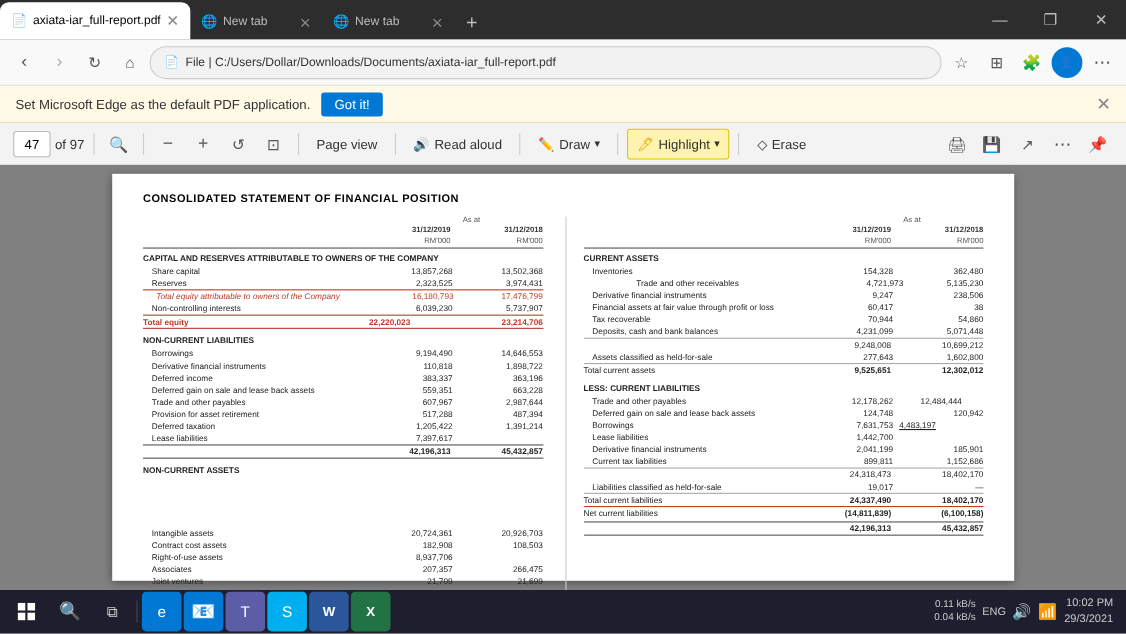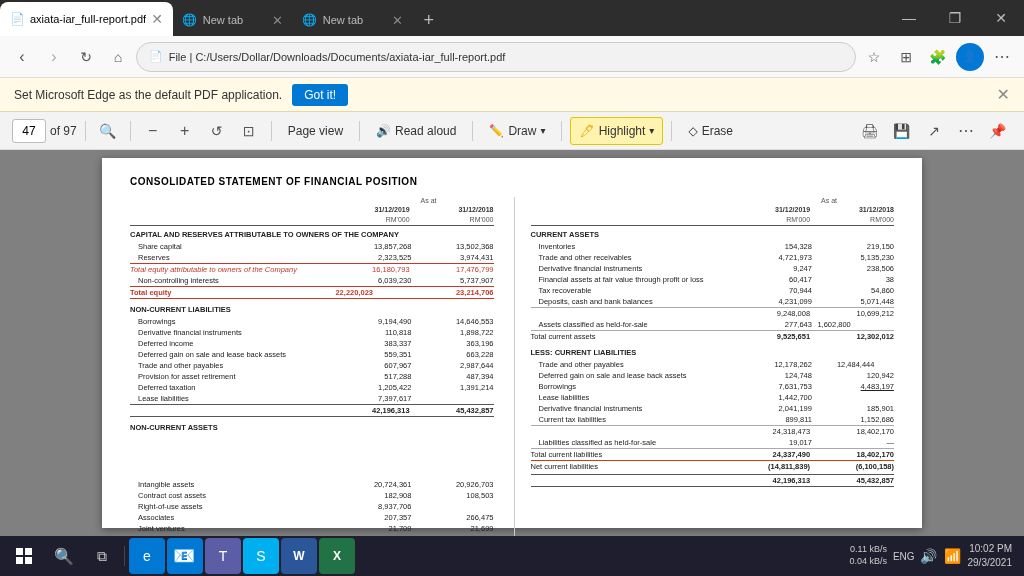--- a/index.html
+++ b/index.html
@@ -135,21 +135,21 @@
               <div style="flex:0.05;"></div>
               <div style="flex:0.7;text-align:right;">13,502,368</div>
             </div>
           <div style="display:flex;padding:1px 0;">
               <div style="flex:1.8;padding-left:8px;">Reserves</div>
               <div style="flex:0.7;text-align:right;">2,323,525</div>
               <div style="flex:0.05;"></div>
               <div style="flex:0.7;text-align:right;">3,974,431</div>
             </div>
           <div style="display:flex;padding:1px 0;border-top:1px solid #c0392b;">
-              <div style="flex:1.8;color:#c0392b;font-style:italic;">Total equity attributable to owners of the Company</div>
+              <div style="flex:1.8;color:#c0392b;font-style:italic;margin-left:12px;">Total equity attributable to owners of the Company</div>
               <div style="flex:0.7;text-align:right;color:#c0392b;">16,180,793</div>
               <div style="flex:0.05;"></div>
               <div style="flex:0.7;text-align:right;color:#c0392b;">17,476,799</div>
             </div>
           <div style="display:flex;padding:1px 0;">
               <div style="flex:1.8;padding-left:8px;">Non-controlling interests</div>
               <div style="flex:0.7;text-align:right;">6,039,230</div>
               <div style="flex:0.05;"></div>
               <div style="flex:0.7;text-align:right;">5,737,907</div>
             </div>
@@ -279,23 +279,23 @@
             <div style="flex:0.7;text-align:right;font-size:7px;color:#555;">RM'000</div>
             <div style="flex:0.05;"></div>
             <div style="flex:0.7;text-align:right;font-size:7px;color:#555;">RM'000</div>
           </div>
 
           <div style="font-weight:bold;font-size:7.5px;margin-bottom:2px;">CURRENT ASSETS</div>
           <div style="display:flex;padding:1px 0;">
               <div style="flex:1.8;padding-left:8px;">Inventories</div>
               <div style="flex:0.7;text-align:right;">154,328</div>
               <div style="flex:0.05;"></div>
-              <div style="flex:0.7;text-align:right;">219,150</div>
-            </div>
-          <div style="display:flex;padding:1px 0;">
+              <div style="flex:0.7;text-align:right;">362,480</div>
+            </div>
+          <div style="display:flex;padding:1px 0;margin-left:40px;">
               <div style="flex:1.8;padding-left:8px;">Trade and other receivables</div>
               <div style="flex:0.7;text-align:right;">4,721,973</div>
               <div style="flex:0.05;"></div>
               <div style="flex:0.7;text-align:right;">5,135,230</div>
             </div>
           <div style="display:flex;padding:1px 0;">
               <div style="flex:1.8;padding-left:8px;">Derivative financial instruments</div>
               <div style="flex:0.7;text-align:right;">9,247</div>
               <div style="flex:0.05;"></div>
               <div style="flex:0.7;text-align:right;">238,506</div>
@@ -321,21 +321,21 @@
           <div style="display:flex;padding:1px 0;border-top:1px solid #aaa;">
               <div style="flex:1.8;"></div>
               <div style="flex:0.7;text-align:right;">9,248,008</div>
               <div style="flex:0.05;"></div>
               <div style="flex:0.7;text-align:right;">10,699,212</div>
             </div>
           <div style="display:flex;padding:1px 0;">
               <div style="flex:1.8;padding-left:8px;">Assets classified as held-for-sale</div>
               <div style="flex:0.7;text-align:right;">277,643</div>
               <div style="flex:0.05;"></div>
-              <div style="flex:0.7;">1,602,800</div>
+              <div style="flex:0.7;text-align:right;">1,602,800</div>
             </div>
           <div style="display:flex;padding:1px 0;border-top:1px solid #aaa;margin-bottom:6px;">
               <div style="flex:1.8;">Total current assets</div>
               <div style="flex:0.7;text-align:right;font-weight:bold;">9,525,651</div>
               <div style="flex:0.05;"></div>
               <div style="flex:0.7;text-align:right;font-weight:bold;">12,302,012</div>
             </div>
 
           <div style="font-weight:bold;font-size:7.5px;margin-bottom:2px;margin-top:6px;">LESS: CURRENT LIABILITIES</div>
           <div style="display:flex;padding:1px 0;">
@@ -347,21 +347,21 @@
           <div style="display:flex;padding:1px 0;">
               <div style="flex:1.8;padding-left:8px;">Deferred gain on sale and lease back assets</div>
               <div style="flex:0.7;text-align:right;">124,748</div>
               <div style="flex:0.05;"></div>
               <div style="flex:0.7;text-align:right;">120,942</div>
             </div>
           <div style="display:flex;padding:1px 0;">
               <div style="flex:1.8;padding-left:8px;">Borrowings</div>
               <div style="flex:0.7;text-align:right;">7,631,753</div>
               <div style="flex:0.05;"></div>
-              <div style="flex:0.7;text-align:right;text-decoration:underline;">4,483,197</div>
+              <div style="flex:0.7;text-align:left;text-decoration:underline;">4,483,197</div>
             </div>
           <div style="display:flex;padding:1px 0;">
               <div style="flex:1.8;padding-left:8px;">Lease liabilities</div>
               <div style="flex:0.7;text-align:right;">1,442,700</div>
               <div style="flex:0.05;"></div>
               <div style="flex:0.7;text-align:right;"></div>
             </div>
           <div style="display:flex;padding:1px 0;">
               <div style="flex:1.8;padding-left:8px;">Derivative financial instruments</div>
               <div style="flex:0.7;text-align:right;">2,041,199</div>

